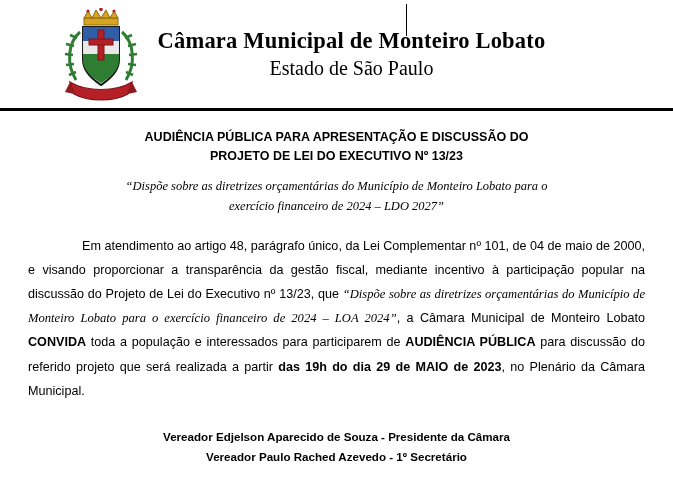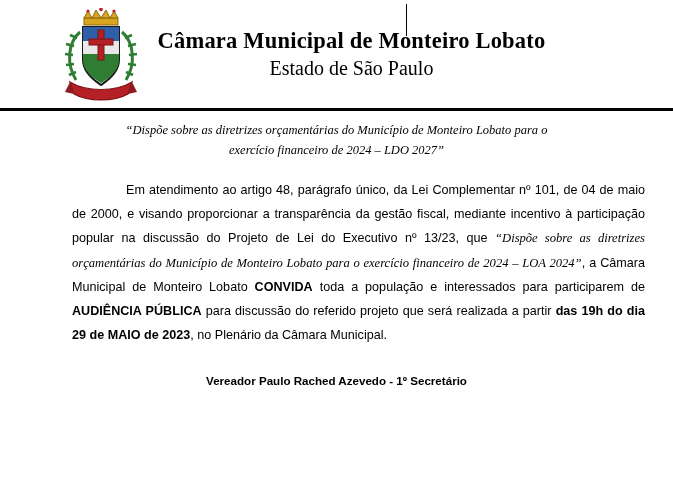--- a/index.html
+++ b/index.html
@@ -101,21 +101,20 @@
   }
   .doc-quote .q-line { display: block; }
 
   .body-text {
     margin-top: 18px;
     font-size: 12.6px;
     line-height: 1.92;
     text-align: justify;
     text-justify: inter-word;
     text-indent: 54px;
-    margin-left: 44px;
   }
   .body-text b { font-weight: bold; }
   .body-text i { font-style: italic; font-family: "Liberation Serif", serif; }
 
   .signatures {
     margin-top: 24px;
     text-align: center;
     font-size: 11.6px;
     font-weight: bold;
     line-height: 1.75;
@@ -167,26 +166,31 @@
     <div class="header-titles">
       <div class="header-title">Câmara Municipal de Monteiro Lobato</div>
       <div class="header-subtitle">Estado de São Paulo</div>
     </div>
   </div>
 
   <div class="divider"></div>
 
   <div class="content">
 
+    <div class="doc-title">
+      <div>AUDIÊNCIA PÚBLICA PARA APRESENTAÇÃO E DISCUSSÃO DO</div>
+      <div>PROJETO DE LEI DO EXECUTIVO Nº 13/23</div>
+    </div>
 
     <div class="doc-quote">
       <span class="q-line">“Dispõe sobre as diretrizes orçamentárias do Município de Monteiro Lobato para o</span>
       <span class="q-line">exercício financeiro de 2024 – LDO 2027”</span>
     </div>
 
     <p class="body-text"><span>Em atendimento ao artigo 48, parágrafo único, da Lei Complementar nº 101, de 04 de maio de 2000, e visando proporcionar a transparência da gestão fiscal, mediante incentivo à participação popular na discussão do Projeto de Lei do Executivo nº 13/23, que </span><i>“Dispõe sobre as diretrizes orçamentárias do Município de Monteiro Lobato para o exercício financeiro de 2024 – LOA 2024”</i><span>, a Câmara Municipal de Monteiro Lobato </span><b>CONVIDA</b><span> toda a população e interessados para participarem de </span><b>AUDIÊNCIA PÚBLICA</b><span> para discussão do referido projeto que será realizada a partir </span><b>das 19h do dia 29 de MAIO de 2023</b><span>, no Plenário da Câmara Municipal.</span></p>
 
     <div class="signatures">
+      <div>Vereador Edjelson Aparecido de Souza - Presidente da Câmara</div>
       <div>Vereador Paulo Rached Azevedo - 1º Secretário</div>
     </div>
 
   </div>
 </div>
 
 </body></html>

